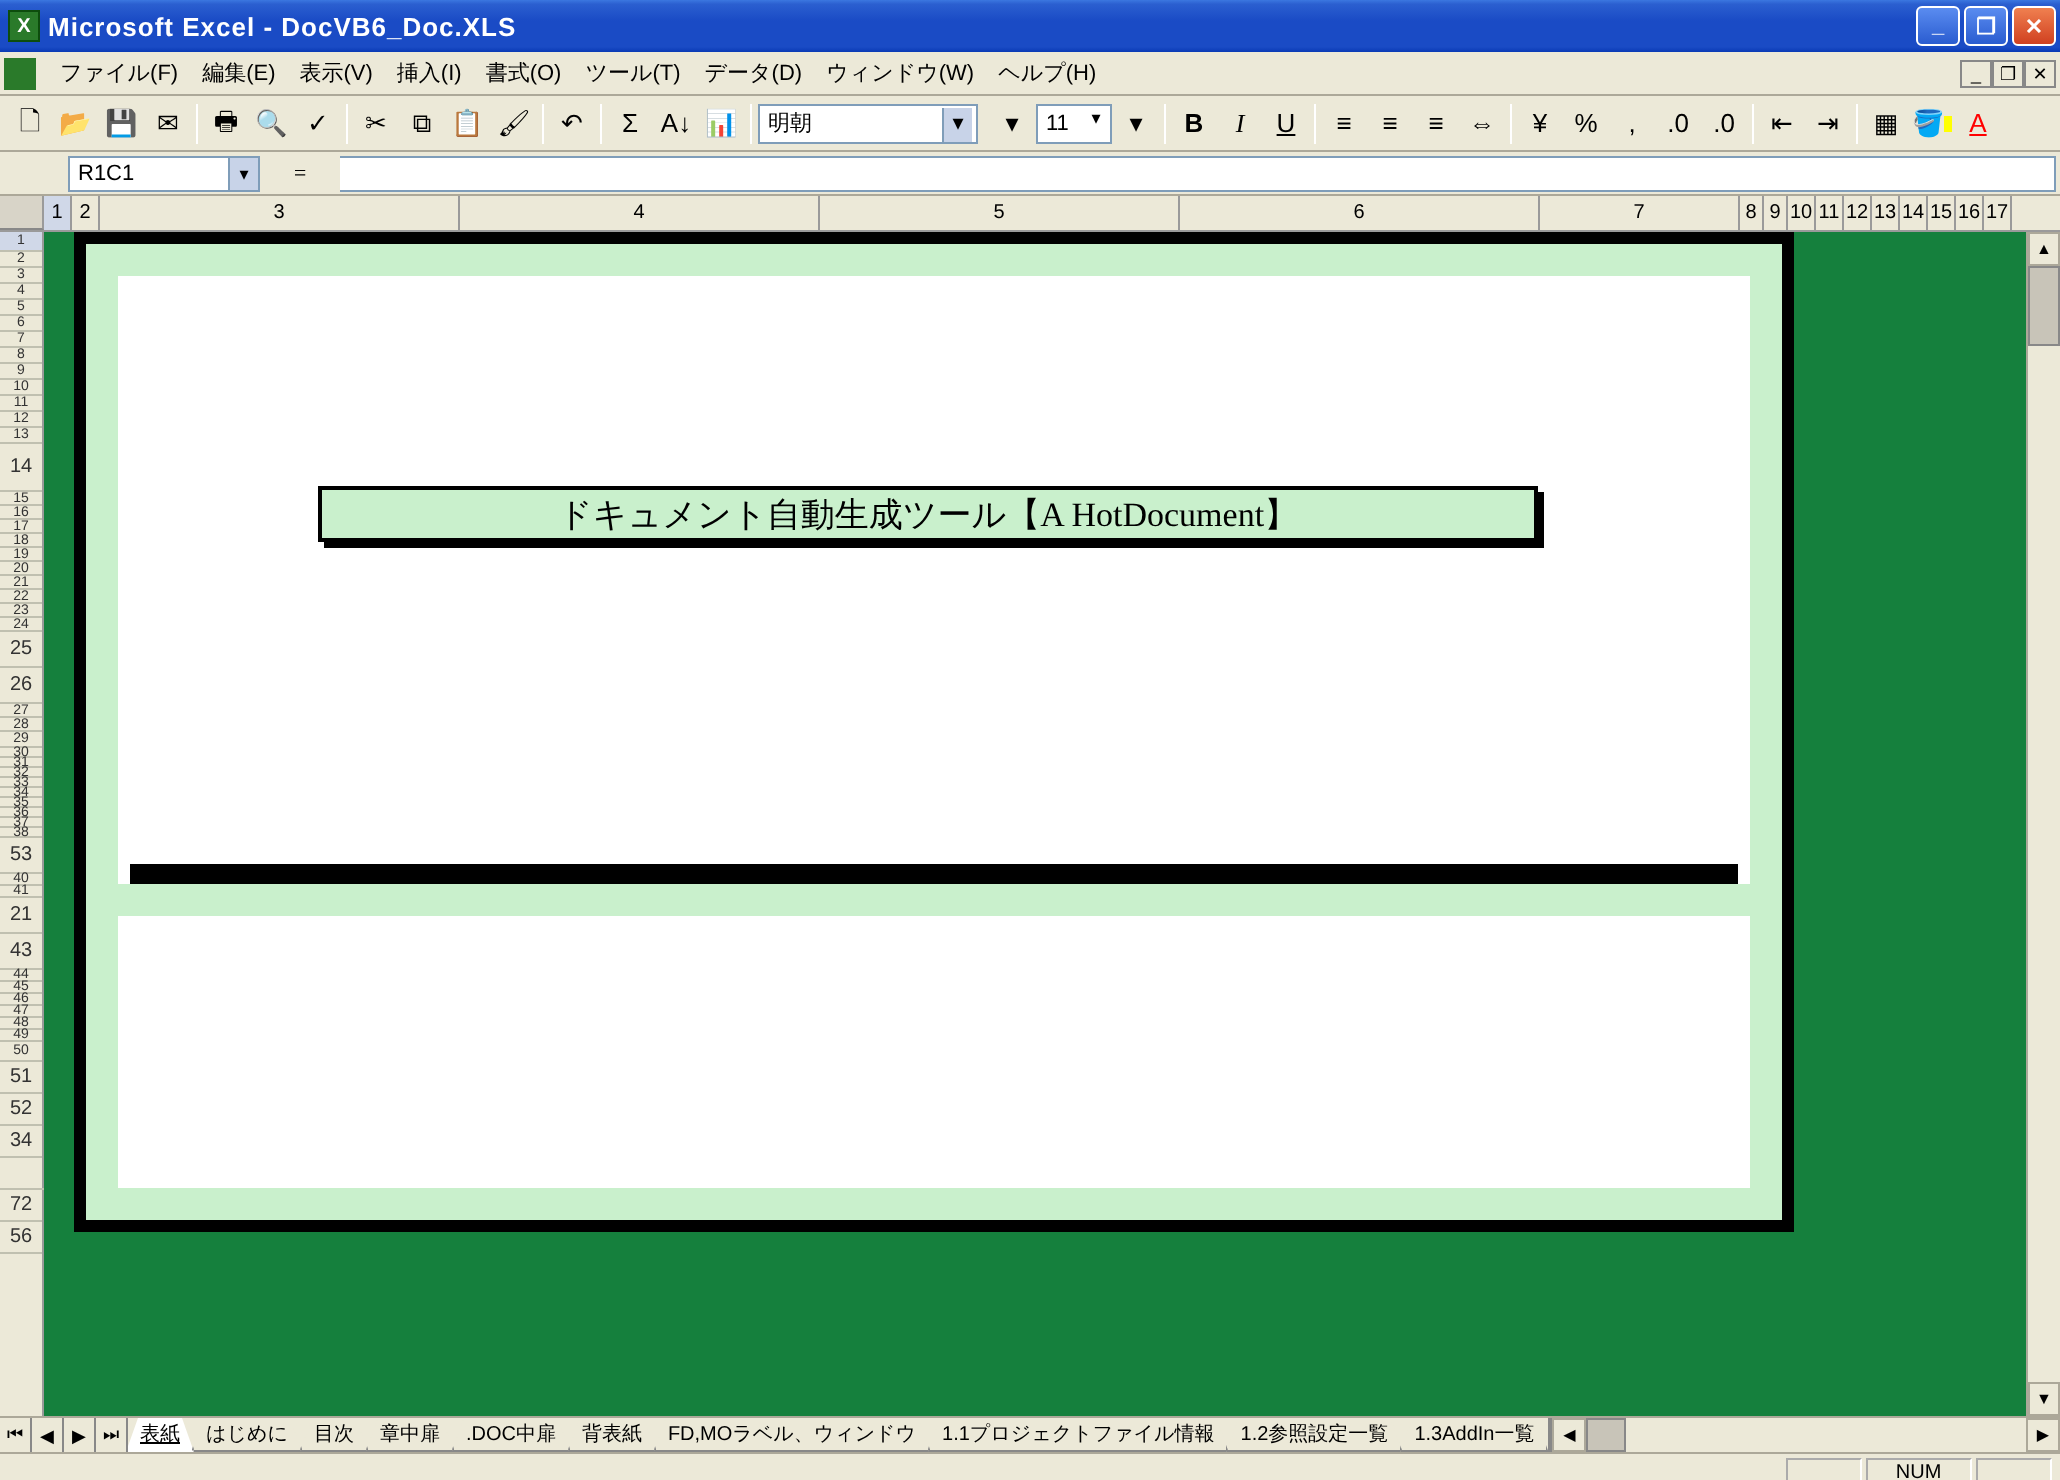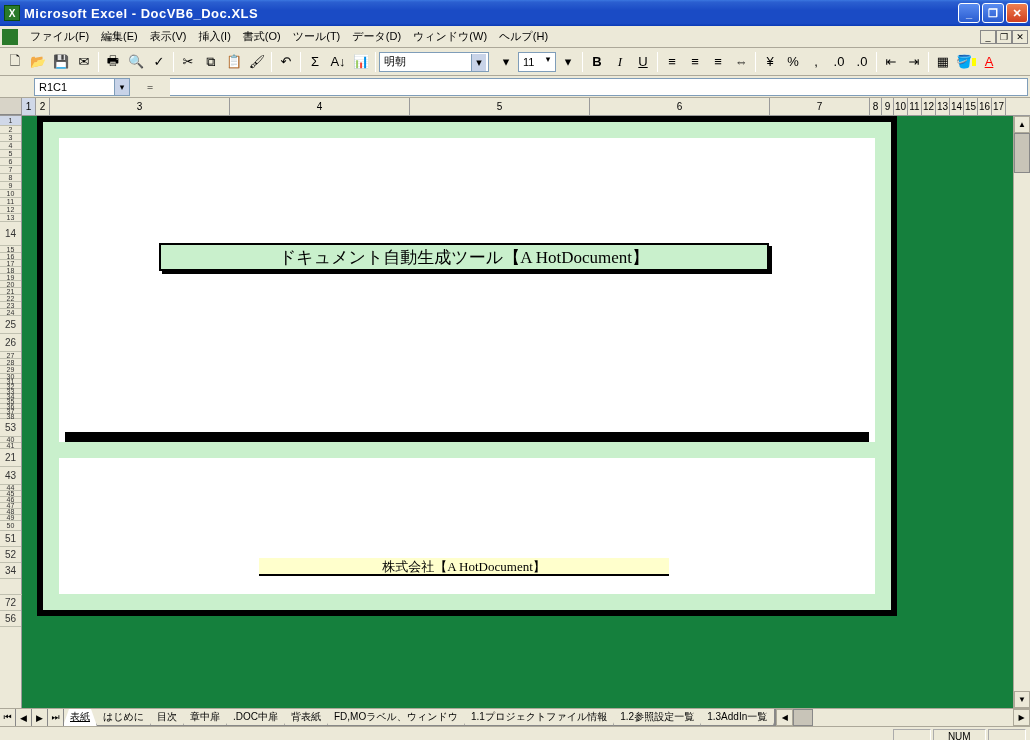--- a/index.html
+++ b/index.html
@@ -261,21 +261,20 @@
     </div>
   <div class="cells">
     <div class="cellcursor"></div>
     <div class="docpage">
       <div class="docinner">
         <div class="titlebox1">
             <span>ドキュメント自動生成ツール【A HotDocument】</span>
           </div>
         <div class="hbar"></div>
         <div class="gbar"></div>
-        <div class="company-field"><span>株式会社【A HotDocument】</span></div>
       </div>
     </div>
   </div>
   <div class="vscroll">
     <div class="arr">▲</div>
     <div class="thumb"></div>
     <div class="arr" style="position:absolute;bottom:0;left:0;right:0">▼</div>
   </div>
 </div>
 

